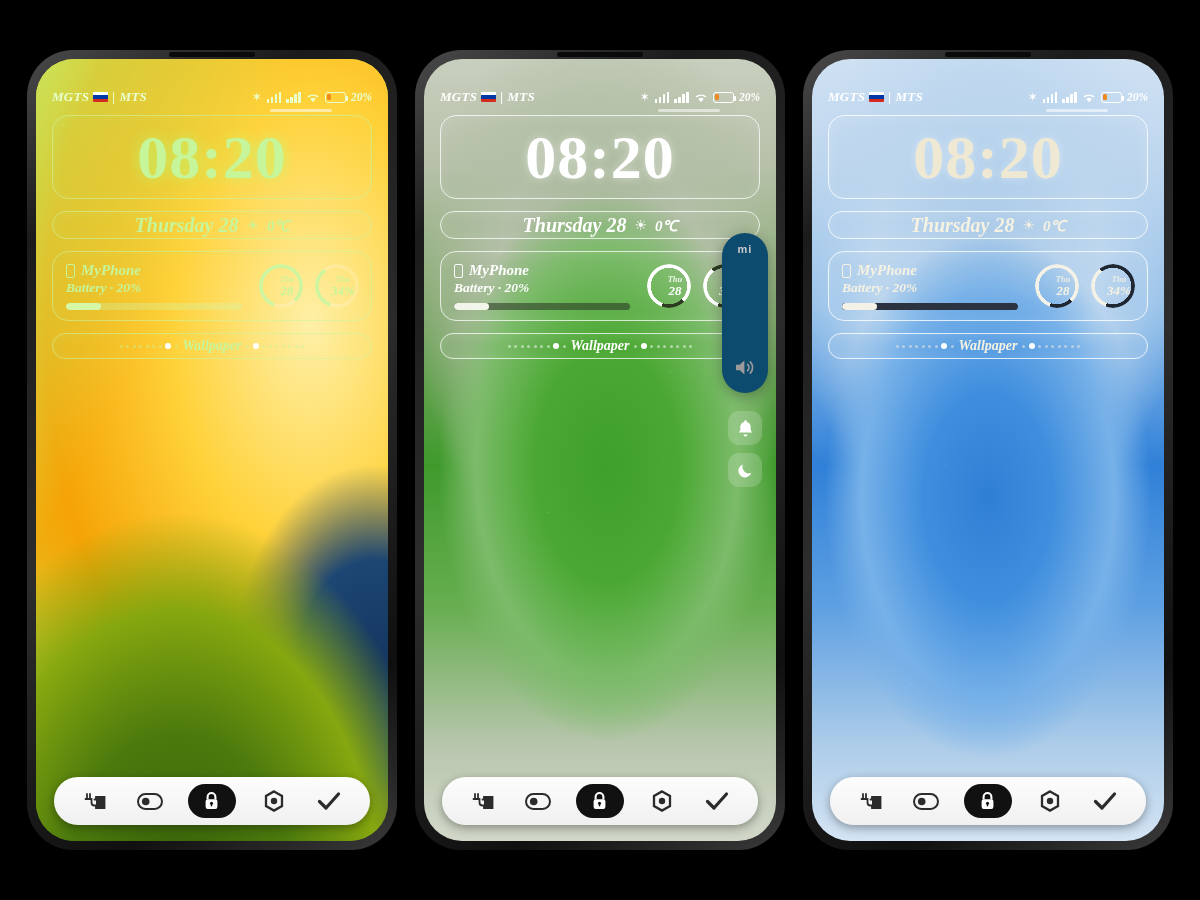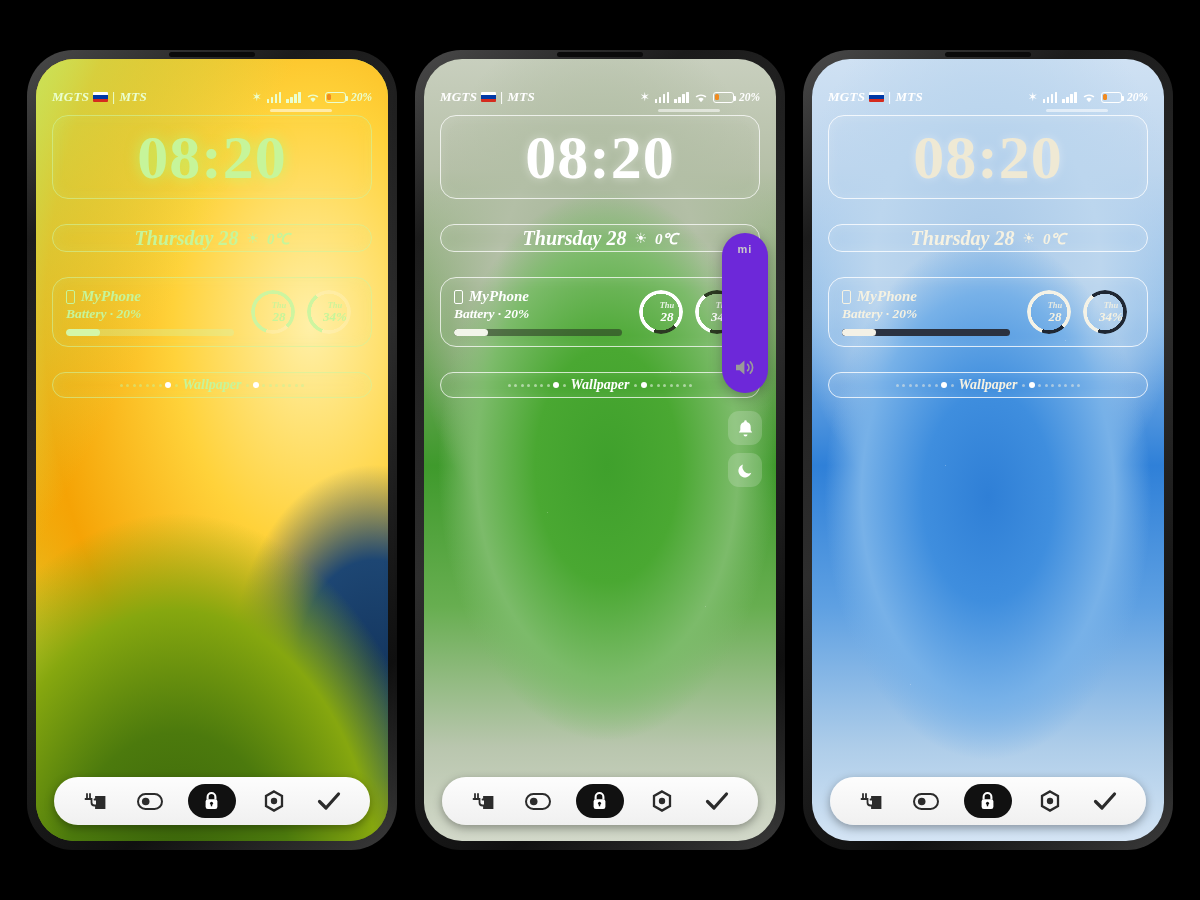--- a/index.html
+++ b/index.html
@@ -101,31 +101,31 @@
                  background:currentColor; border-radius:0 1px 1px 0; }
   .batt i { position:absolute; left:1.2px; top:1.2px; bottom:1.2px; width:20%; border-radius:1.5px; background:#f08a20; display:block; }
   .pct { font-size:11.5px; font-weight:bold; font-style:italic; }
 
   
   .notchline { position:absolute; top:50px; right:56px; width:62px; height:2.5px;
                border-radius:2px; background:rgba(255,255,255,.55); z-index:19; }
 
   
   .widgets { position:absolute; top:56px; left:16px; right:16px; z-index:18; }
-  .w { border:1.4px solid; border-radius:16px; margin-bottom:25px; position:relative; }
+  .w { border:1.4px solid; border-radius:16px; margin-bottom:12px; position:relative; }
 
   .w-clock { height:84px; display:flex; align-items:center; justify-content:center; }
   .clock-txt { font-size:62px; font-weight:bold; letter-spacing:1px; line-height:1; }
 
   .w-date { height:28px; display:flex; align-items:center; justify-content:center; gap:8px; border-radius:14px; }
   .date-txt { font-size:20px; font-weight:bold; font-style:italic; }
   .sun { font-size:14px; }
   .temp-txt { font-size:15px; font-style:italic; font-weight:bold; }
 
-  .w-batt { height:70px; display:flex; align-items:center; padding:0 14px 0 13px; gap:6px; }
+  .w-batt { height:70px; display:flex; align-items:center; padding:0 6px 0 13px; gap:6px; }
   .bl { flex:1; min-width:0; }
   .bl-title { display:flex; align-items:center; gap:6px; font-size:15px; font-weight:bold; font-style:italic; }
   .phoneico { width:9px; height:14px; border:1.3px solid currentColor; border-radius:2px; display:inline-block; flex:0 0 auto; }
   .bl-sub { font-size:13.5px; font-weight:bold; font-style:italic; margin-top:1px; }
   .track { height:7px; border-radius:4px; margin-top:7px; width:94%; overflow:hidden; }
   .track i { display:block; height:100%; width:20%; border-radius:4px; }
 
   .ring { width:44px; height:44px; border-radius:50%; position:relative; flex:0 0 auto; }
   .ring .rl { position:absolute; inset:0; display:flex; flex-direction:column;
               align-items:center; justify-content:center; line-height:1; }
@@ -172,21 +172,21 @@
     box-shadow:0 3px 10px rgba(0,0,0,.35);
   }
   .tb { width:34px; height:34px; display:flex; align-items:center; justify-content:center;
         color:#2b2b2b; }
   .tb.active { background:#111; border-radius:17px; width:48px; color:#fff; }
   .tb svg { display:block; }
 
   
   .volpanel {
     position:absolute; right:8px; top:174px; width:46px; height:160px;
-    background:#6d28d9; border-radius:23px; z-index:35;
+    background:#0c4a6e; border-radius:23px; z-index:35;
     display:flex; flex-direction:column; align-items:center;
     justify-content:space-between; padding:10px 0 12px 0;
     box-shadow:0 3px 14px rgba(0,0,0,.3);
   }
   .milogo { font-family:"Liberation Sans", sans-serif; font-size:11px; font-weight:bold;
             color:#c9c9c9; letter-spacing:1px; }
   .volicon { color:#9a9a9a; }
   .sidebtn { position:absolute; right:14px; width:34px; height:34px; border-radius:11px;
              background:rgba(255,255,255,.18); display:flex; align-items:center;
              justify-content:center; color:#fff; z-index:34; }

